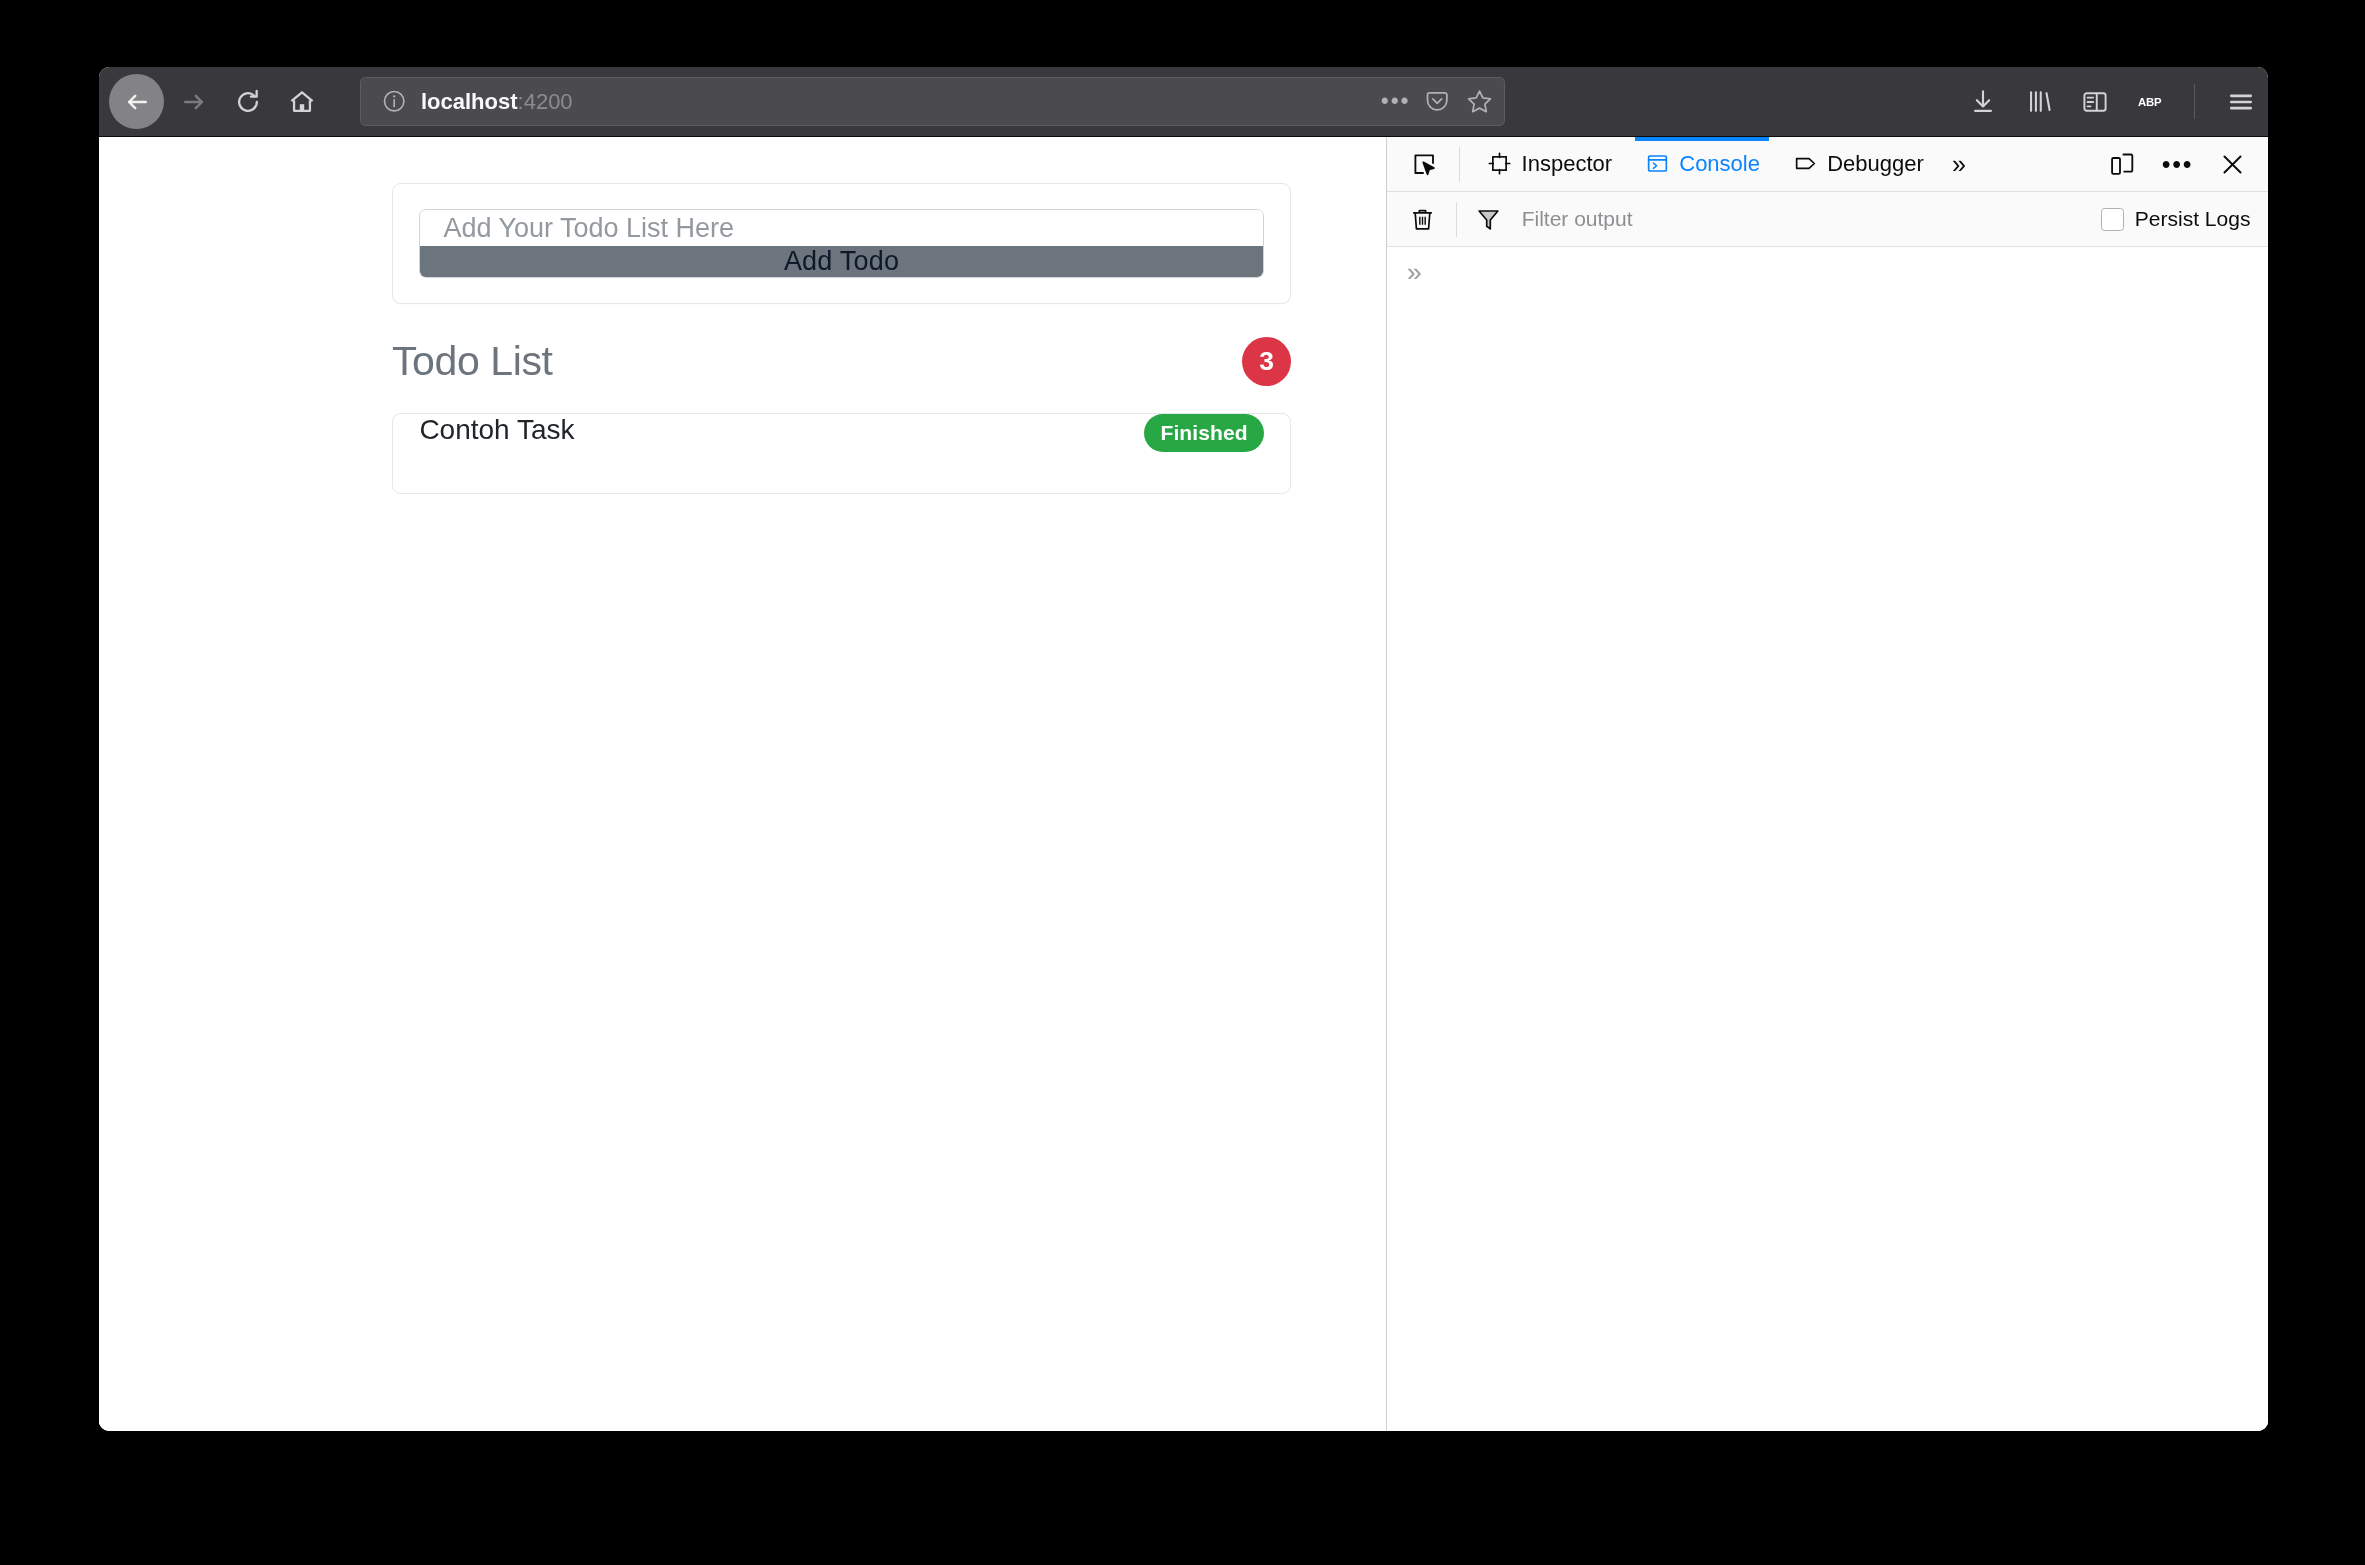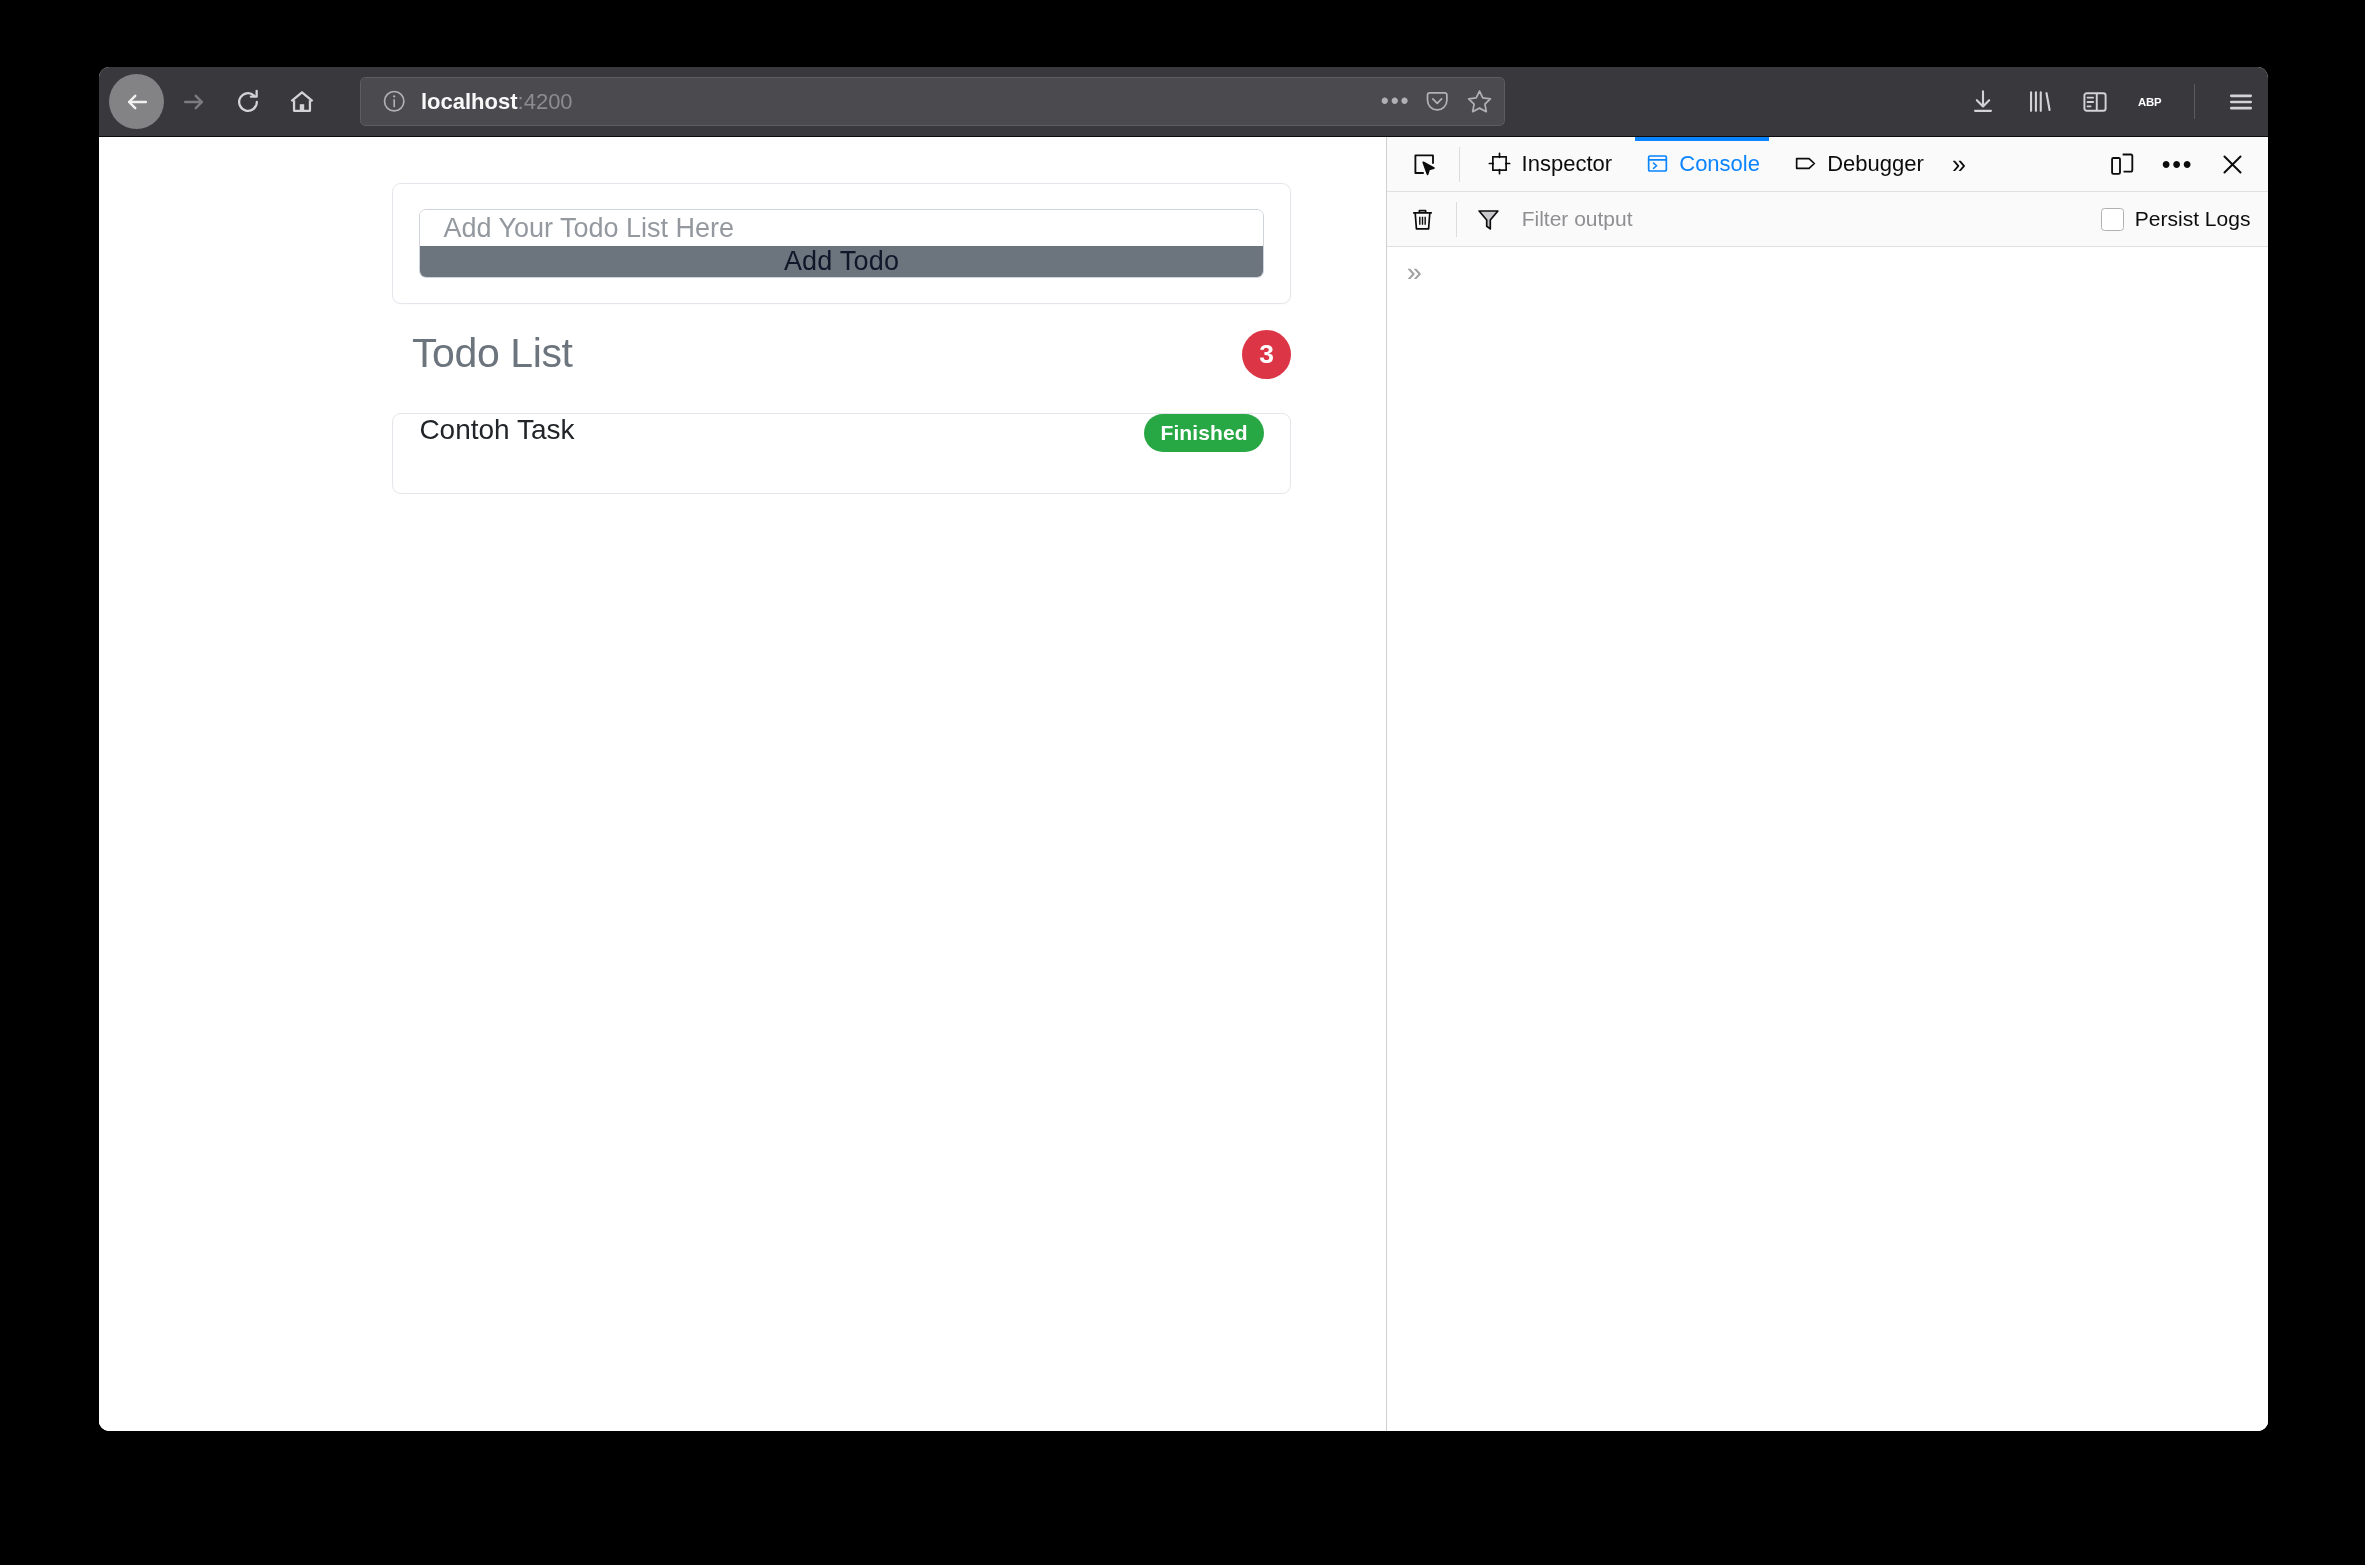--- a/index.html
+++ b/index.html
@@ -168,24 +168,23 @@
     color: #0f172a;
     border: none;
     font-size: 27px;
     padding: 0 28px;
     font-family: "Liberation Sans", sans-serif;
     cursor: pointer;
     letter-spacing: 0.2px;
   }
 
   .list-header {
-    display: flex; 
+    display: flex; align-items: center;
     margin-top: 26.4px;
     height: 62px;
-    margin-left: 20px;
   }
   .list-title {
     font-size: 41px; color: #6c757d; font-weight: 400;
     letter-spacing: -0.4px;
   }
   .count-badge {
     margin-left: auto;
     background: #dc3545;
     color: #fff;
     min-width: 49px; height: 49px;

